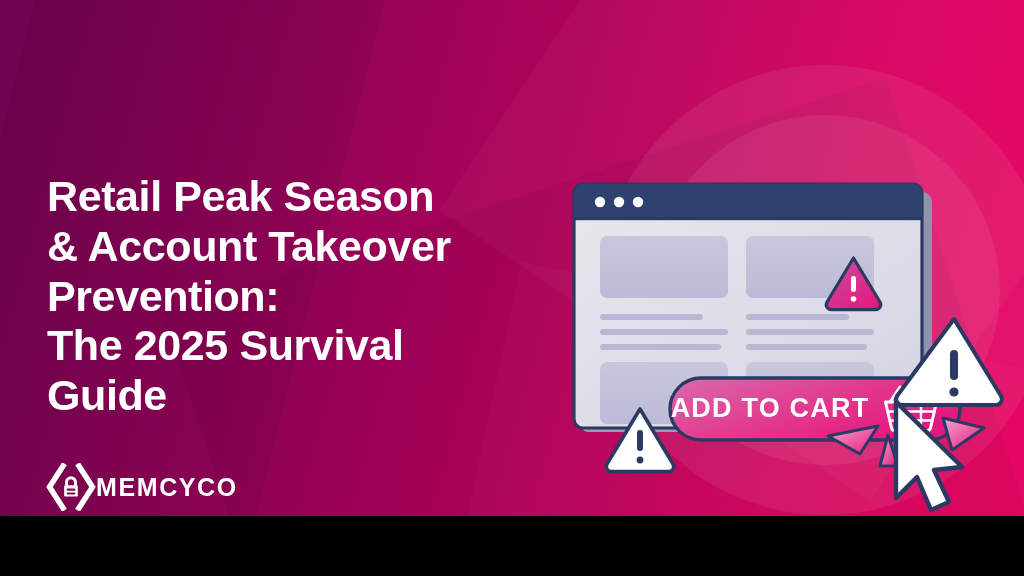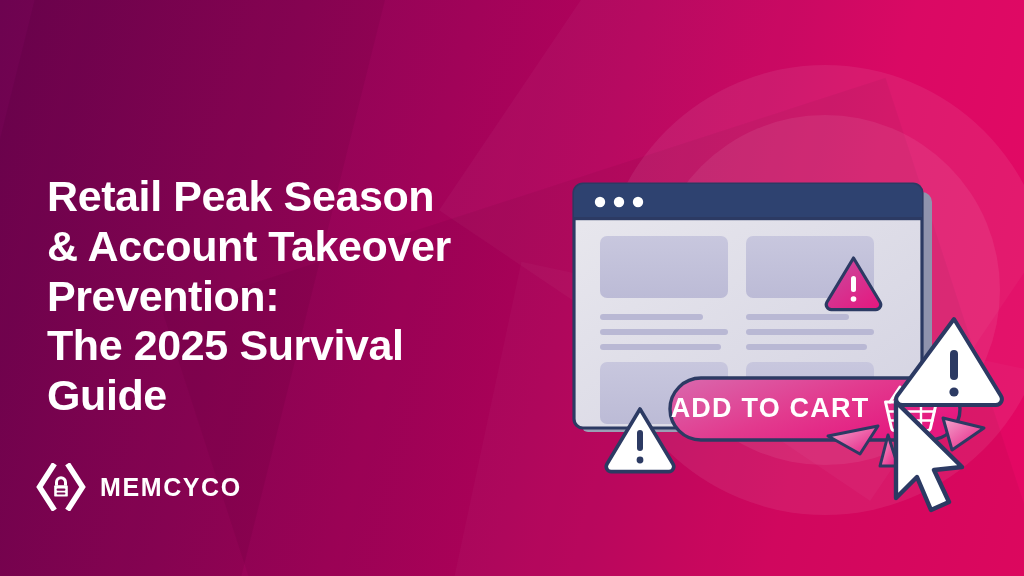--- a/index.html
+++ b/index.html
@@ -2,21 +2,21 @@
 <html><head>
 <meta charset="utf-8">
 <style>
   html,body{margin:0;padding:0;}
   body{
     width:1024px;height:576px;overflow:hidden;
     font-family:"Liberation Sans", sans-serif;
     background:#000;
   }
   .banner{
-    position:relative;width:1024px;height:576px;overflow:hidden;
+    position:relative;width:1024px;height:516px;overflow:hidden;
     background:linear-gradient(105deg,#6d0350 0%,#8d0456 26%,#b5025c 55%,#d9005f 78%,#e5005f 100%);
   }
 
   
   .facet{position:absolute;pointer-events:none;}
   .f1{top:-120px;left:540px;width:520px;height:520px;background:rgba(255,255,255,.035);
       transform:rotate(34deg);}
   .f2{top:180px;left:240px;width:760px;height:620px;background:rgba(0,0,0,.045);
       transform:rotate(-18deg);}
   .f3{top:330px;left:470px;width:700px;height:420px;background:rgba(255,255,255,.028);
@@ -30,21 +30,21 @@
   .halo-inner{width:350px;height:350px;left:650px;top:115px;background:rgba(255,255,255,.07);}
 
   
   .headline{
     position:absolute;left:47px;top:143px;width:500px;
     color:#fff;font-size:43px;line-height:1.16;font-weight:700;
     letter-spacing:-.4px;white-space:pre-line;
   }
 
   
-  .logo{position:absolute;left:36px;top:463px;display:flex;align-items:center;gap:14px;}
+  .logo{position:absolute;left:46px;top:463px;display:flex;align-items:center;}
   .logo-mark{width:50px;height:48px;display:block;}
   .logo-word{color:#fff;font-size:25px;font-weight:700;letter-spacing:1.6px;}
 
   
   .illus{position:absolute;left:560px;top:166px;width:460px;height:420px;}
   .illus svg{display:block;width:460px;height:420px;overflow:visible;}
 </style>
 </head>
 <body>
 

